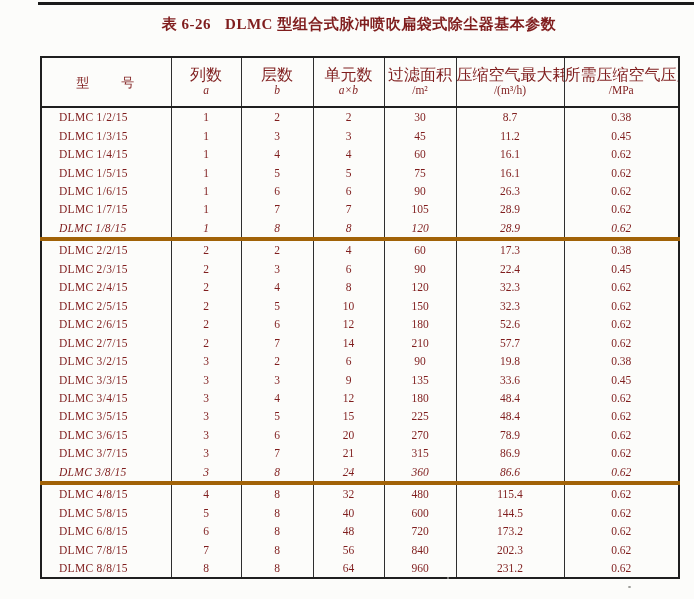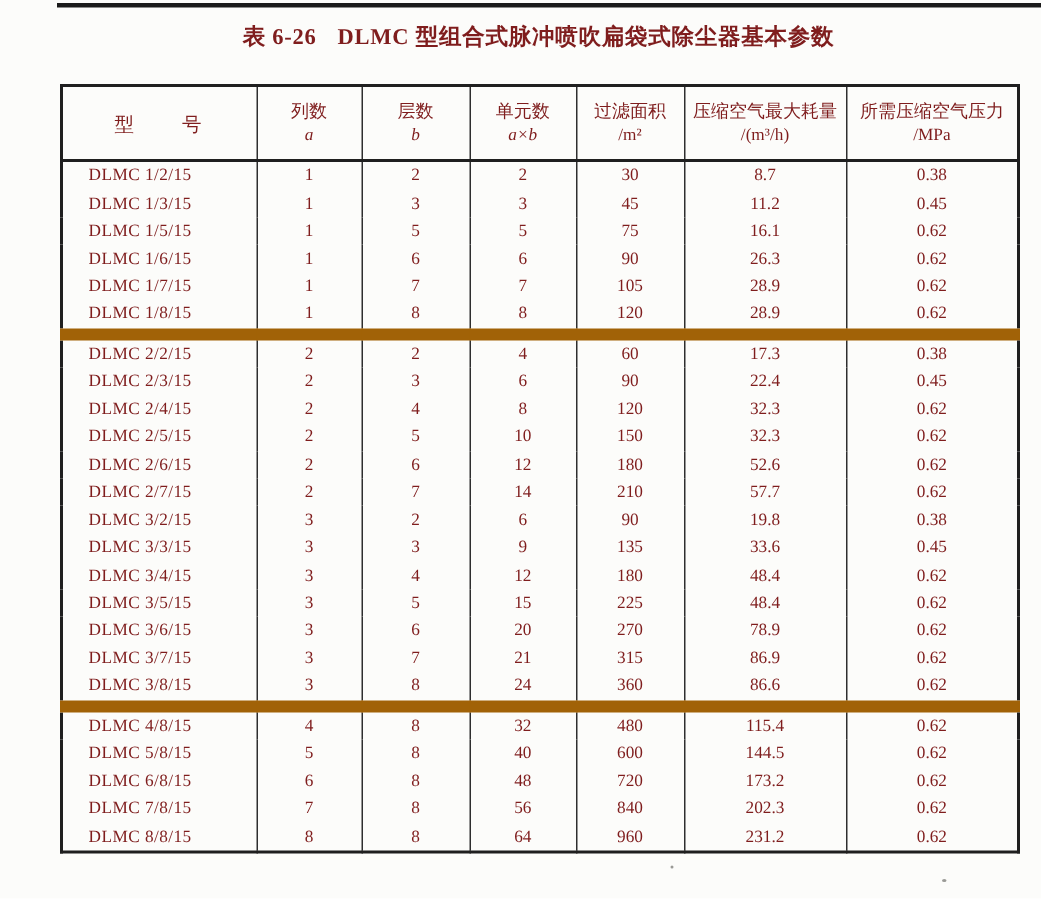--- a/index.html
+++ b/index.html
@@ -53,36 +53,36 @@
     white-space: nowrap;
   }
   table.params th:first-child, table.params td:first-child { border-left: none; }
   thead tr { border-bottom: 2px solid #1f1f1f; }
   thead th {
     height: 48px;
     vertical-align: middle;
     font-weight: normal;
     text-align: center;
   }
-  .th-label { font-size: 12px; line-height: 17px; }
+  .th-label { font-size: 16px; line-height: 17px; }
   .th-unit  { font-size: 11.5px; line-height: 15px; }
   .th-unit.it { font-style: italic; }
   .model-head { font-size: 13px; letter-spacing: 2px; }
   tbody td {
     height: 18.46px;
     font-size: 11.5px;
     text-align: center;
     vertical-align: middle;
   }
   tbody td.model {
     text-align: left;
     padding-left: 17px;
     letter-spacing: 0.3px;
   }
-  tbody tr.group-end { border-bottom: 8px solid #a16207; }
+  tbody tr.group-end { border-bottom: 4px solid #a16207; font-style: italic; }
   .speck {
     position: absolute;
     border-radius: 50%;
     background: #9a9a96;
   }
   .speck-1 { left: 447px; top: 577px; width: 2px; height: 2px; }
   .speck-2 { left: 628px; top: 586px; width: 3px; height: 2px; }
 </style>
 </head>
 <body>
@@ -149,20 +149,29 @@
         <tr>
           <td class="model">DLMC 1/3/15</td>
           <td>1</td>
           <td>3</td>
           <td>3</td>
           <td>45</td>
           <td>11.2</td>
           <td>0.45</td>
         </tr>
         <tr>
+          <td class="model">DLMC 1/4/15</td>
+          <td>1</td>
+          <td>4</td>
+          <td>4</td>
+          <td>60</td>
+          <td>16.1</td>
+          <td>0.62</td>
+        </tr>
+        <tr>
           <td class="model">DLMC 1/5/15</td>
           <td>1</td>
           <td>5</td>
           <td>5</td>
           <td>75</td>
           <td>16.1</td>
           <td>0.62</td>
         </tr>
         <tr>
           <td class="model">DLMC 1/6/15</td>

